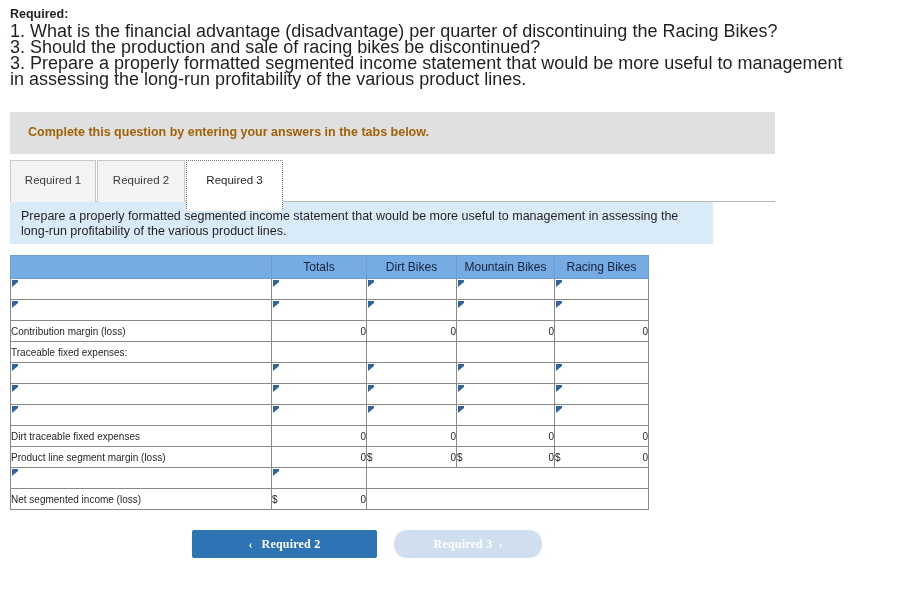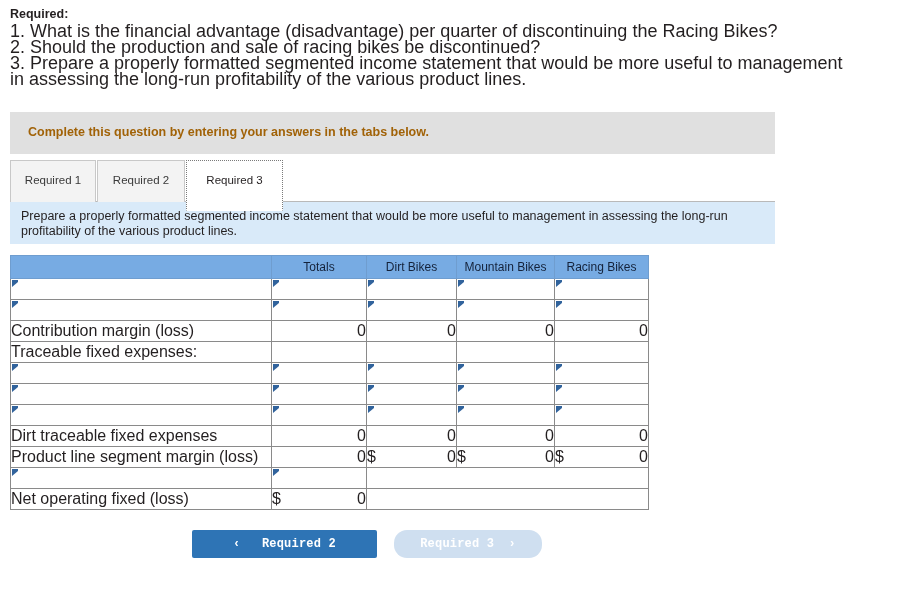--- a/index.html
+++ b/index.html
@@ -87,21 +87,21 @@
   }
   #tab-0 { left: 0px;   width: 86px; }
   #tab-1 { left: 87px;  width: 88px; }
   #tab-2 { left: 176px; width: 97px; }
 
   
   #sub-instruction {
     position: absolute;
     left: 10px;
     top: 202px;
-    width: 765px;
+    width: 703px;
     height: 42px;
     background: #d9eaf9;
     box-sizing: border-box;
   }
   #sub-instruction .txt {
     position: absolute;
     left: 11px;
     top: 7px;
     right: 10px;
     font-size: 12.5px;
@@ -121,21 +121,21 @@
   #sheet col.c-label { width: 261px; }
   #sheet col.c-tot   { width: 95px;  }
   #sheet col.c-dirt  { width: 90px;  }
   #sheet col.c-mtn   { width: 98px;  }
   #sheet col.c-race  { width: 94px;  }
 
   #sheet th, #sheet td {
     border: 1px solid #8a8a8a;
     height: 21px;
     padding: 0;
-    font-size: 16px;
+    font-size: 10px;
     font-weight: normal;
     vertical-align: middle;
     box-sizing: border-box;
     background: #ffffff;
   }
   #sheet thead th {
     background: #77abe3;
     color: #14223a;
     text-align: center;
     height: 23px;
@@ -190,21 +190,21 @@
     left: 192px;
     top: 530px;
     height: 28px;
   }
   .navbtn {
     position: absolute;
     top: 0;
     height: 28px;
     border: none;
     border-radius: 2px;
-    font-family: Liberation Mono, monospace;
+    font-family: Liberation Serif, serif;
     font-size: 12px;
     font-weight: bold;
     cursor: pointer;
     padding: 6px;
   }
   #btn-prev {
     left: 0px;
     width: 185px;
     background: #2e74b5;
     color: #ffffff;
@@ -219,21 +219,21 @@
   }
   .navbtn .chev { font-size: 12px; font-weight: bold; }
   .navbtn .lbl-txt { letter-spacing: 0.2px; }
 </style>
 </head>
 <body>
 
 <div id="prompt">
   <div class="req-label">Required:</div>
   <div class="q-line">1. What is the financial advantage (disadvantage) per quarter of discontinuing the Racing Bikes?</div>
-  <div class="q-line">2. Should the production and sale of racing bikes be discontinued?</div>
+  <div class="q-line">3. Should the production and sale of racing bikes be discontinued?</div>
   <div class="q-line">3. Prepare a properly formatted segmented income statement that would be more useful to management in assessing the long-run profitability of the various product lines.</div>
 </div>
 
 <div id="complete-banner">
   <div class="txt">Complete this question by entering your answers in the tabs below.</div>
 </div>
 
 <div id="tabs">
   <div class="tab" id="tab-0">Required 1</div>
   <div class="tab" id="tab-1">Required 2</div>
@@ -378,21 +378,21 @@
       <tr>
         <td class="entry">
           <span class="marker"></span>
         </td>
         <td class="entry">
           <span class="marker"></span>
         </td>
         <td colspan="3" class="nb"></td>
       </tr>
       <tr>
-        <td class="lbl">Net operating fixed (loss)</td>
+        <td class="lbl">Net segmented income (loss)</td>
         <td class="num has-dollar botline"><span class="dollar">$</span><span>0</span></td>
         <td colspan="3" class="blank-merge"></td>
       </tr>
     </tbody>
 </table>
 
 <div id="nav">
   <button class="navbtn" id="btn-prev">
     <span class="chev">‹</span>
     &nbsp;&nbsp;<span class="lbl-txt">Required 2</span>

